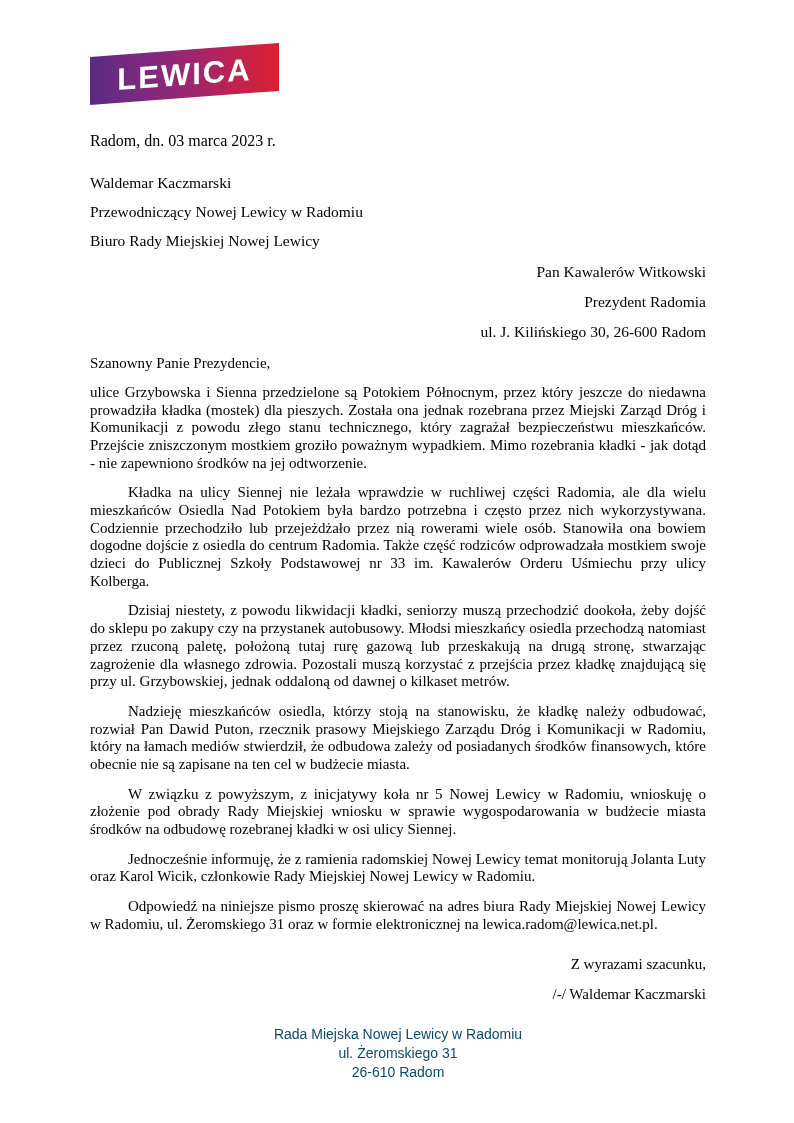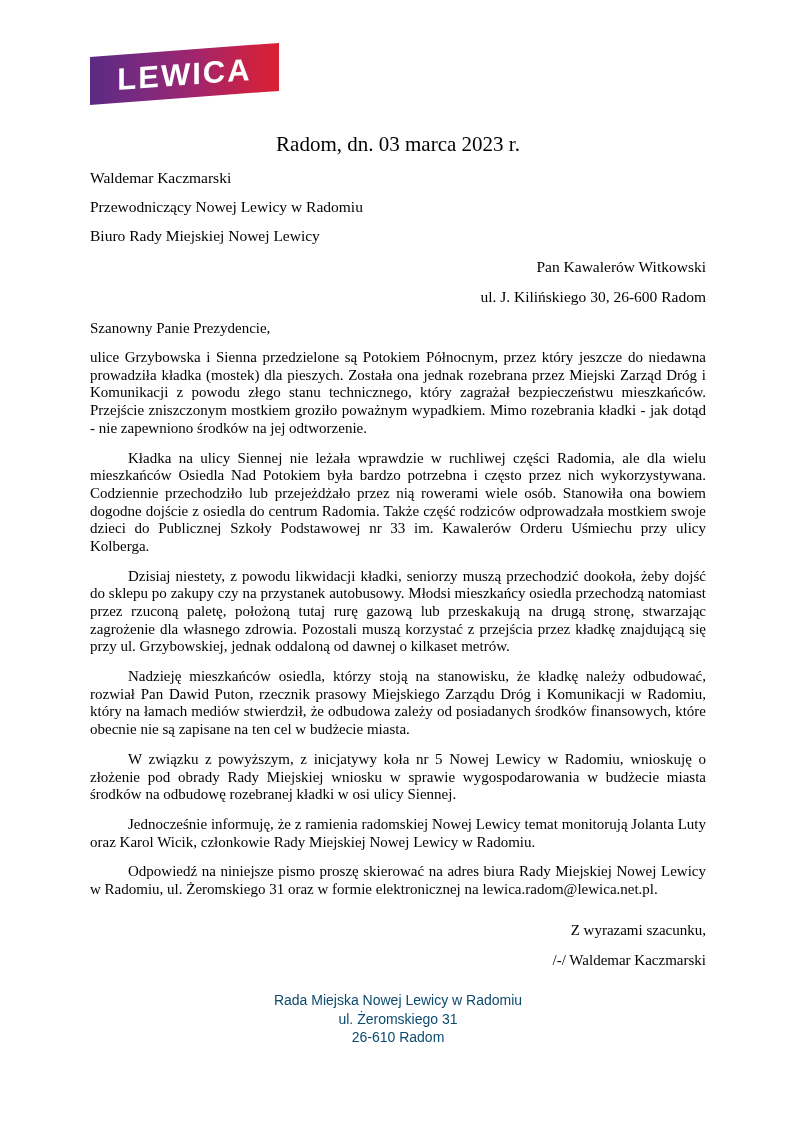--- a/index.html
+++ b/index.html
@@ -43,26 +43,26 @@
     font-weight: bold;
     font-size: 31px;
     letter-spacing: 2px;
     color: #ffffff;
     line-height: 1;
   }
 
   
   .date-line {
     margin-top: 16px;
-    text-align: center;
-    font-size: 21px;
+    text-align: left;
+    font-size: 16px;
     font-family: Liberation Serif, serif;
   }
   .sender-block {
-    margin-top: 12px;
+    margin-top: 24px;
     font-size: 15.5px;
   }
   .sender-block > div {
     margin-bottom: 11px;
     line-height: 1.15;
   }
   .recipient-block {
     margin-top: 14px;
     text-align: right;
     font-size: 15.5px;
@@ -123,20 +123,21 @@
     <div class="date-line">Radom, dn. 03 marca 2023 r.</div>
 
     <div class="sender-block">
       <div>Waldemar Kaczmarski</div>
       <div>Przewodniczący Nowej Lewicy w Radomiu</div>
       <div>Biuro Rady Miejskiej Nowej Lewicy</div>
     </div>
 
     <div class="recipient-block">
       <div>Pan Kawalerów Witkowski</div>
+      <div>Prezydent Radomia</div>
       <div>ul. J. Kilińskiego 30, 26-600 Radom</div>
     </div>
 
     <div class="salutation">Szanowny Panie Prezydencie,</div>
 
     <p class="body-para">ulice Grzybowska i Sienna przedzielone są Potokiem Północnym, przez który jeszcze do niedawna prowadziła kładka (mostek) dla pieszych. Została ona jednak rozebrana przez Miejski Zarząd Dróg i Komunikacji z powodu złego stanu technicznego, który zagrażał bezpieczeństwu mieszkańców. Przejście zniszczonym mostkiem groziło poważnym wypadkiem. Mimo rozebrania kładki - jak dotąd - nie zapewniono środków na jej odtworzenie.</p>
     <p class="body-para indent">Kładka na ulicy Siennej nie leżała wprawdzie w ruchliwej części Radomia, ale dla wielu mieszkańców Osiedla Nad Potokiem była bardzo potrzebna i często przez nich wykorzystywana. Codziennie przechodziło lub przejeżdżało przez nią rowerami wiele osób. Stanowiła ona bowiem dogodne dojście z osiedla do centrum Radomia. Także część rodziców odprowadzała mostkiem swoje dzieci do Publicznej Szkoły Podstawowej nr 33 im. Kawalerów Orderu Uśmiechu przy ulicy Kolberga.</p>
     <p class="body-para indent">Dzisiaj niestety, z powodu likwidacji kładki, seniorzy muszą przechodzić dookoła, żeby dojść do sklepu po zakupy czy na przystanek autobusowy. Młodsi mieszkańcy osiedla przechodzą natomiast przez rzuconą paletę, położoną tutaj rurę gazową lub przeskakują na drugą stronę, stwarzając zagrożenie dla własnego zdrowia. Pozostali muszą korzystać z przejścia przez kładkę znajdującą się przy ul. Grzybowskiej, jednak oddaloną od dawnej o kilkaset metrów.</p>
     <p class="body-para indent">Nadzieję mieszkańców osiedla, którzy stoją na stanowisku, że kładkę należy odbudować, rozwiał Pan Dawid Puton, rzecznik prasowy Miejskiego Zarządu Dróg i Komunikacji w Radomiu, który na łamach mediów stwierdził, że odbudowa zależy od posiadanych środków finansowych, które obecnie nie są zapisane na ten cel w budżecie miasta.</p>
     <p class="body-para indent">W związku z powyższym, z inicjatywy koła nr 5 Nowej Lewicy w Radomiu, wnioskuję o złożenie pod obrady Rady Miejskiej wniosku w sprawie wygospodarowania w budżecie miasta środków na odbudowę rozebranej kładki w osi ulicy Siennej.</p>

